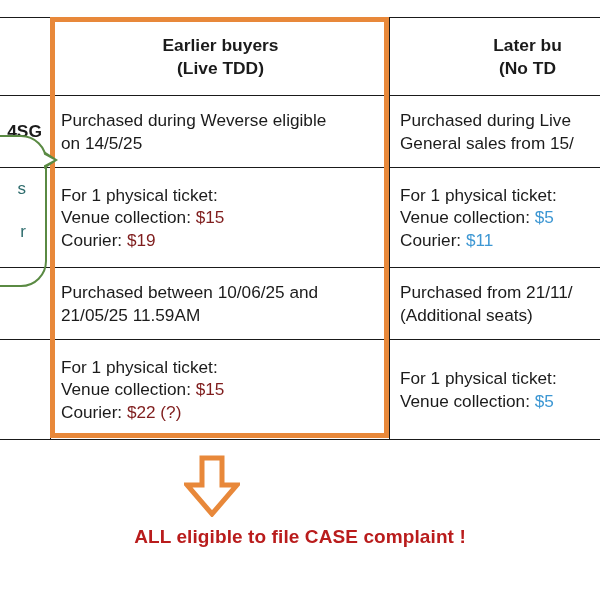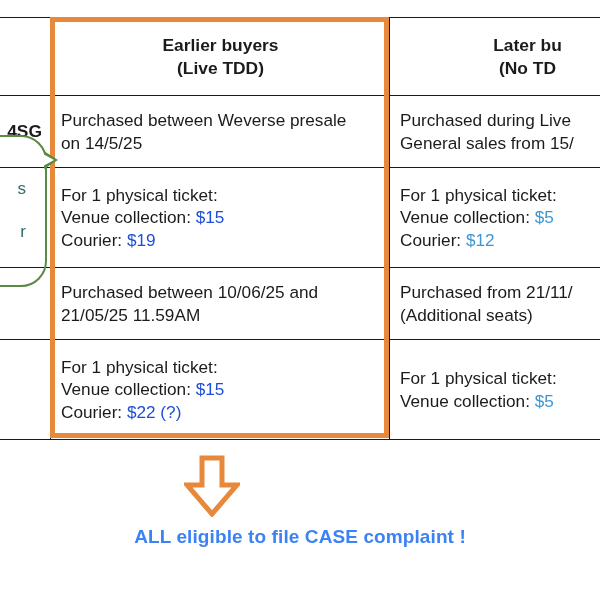--- a/index.html
+++ b/index.html
@@ -85,21 +85,21 @@
     left: 146px;                
     top: 0px;
     width: 339px;
     height: 421px;
     border: 5px solid #e8883a;
     box-sizing: border-box;
     pointer-events: none;
   }
 
   
-  .money-red  { color: #1d4ed8; }
+  .money-red  { color: #7f1d1d; }
   .money-blue { color: #3d97d3; }
 
   .left-code {
     font-weight: bold;
     font-size: 17.4px;
     text-align: right;
     padding-right: 8px;
     color: #1b1b1b;
     white-space: nowrap;
   }
@@ -160,21 +160,21 @@
 
   
   .footer-note {
     position: absolute;
     left: 0;
     top: 526px;
     width: 600px;
     text-align: center;
     font-weight: bold;
     font-size: 19px;
-    color: #3b82f6;
+    color: #b91c1c;
     letter-spacing: 0.1px;
   }
 </style>
 </head>
 <body>
 
 <div class="stage">
 
   <div class="table-wrap">
 
@@ -206,21 +206,21 @@
             </div>
           </td>
         </tr>
 
         <tr class="r-when">
           <td>
             <div class="cell-pad left-code">4SG</div>
           </td>
           <td>
             <div class="cell-pad">
-              <div>Purchased between Weverse presale</div>
+              <div>Purchased during Weverse eligible</div>
               <div>on 14/5/25</div>
             </div>
           </td>
           <td>
             <div class="cell-pad">
               <div>Purchased during Live</div>
               <div>General sales from 15/</div>
             </div>
           </td>
         </tr>
@@ -240,21 +240,21 @@
               </div>
             </div>
           </td>
           <td>
             <div class="cell-pad">
               <div>For 1 physical ticket:</div>
               <div>
                 <span>Venue collection: </span><span class="money-blue">$5</span>
               </div>
               <div>
-                <span>Courier: </span><span class="money-blue">$12</span>
+                <span>Courier: </span><span class="money-blue">$11</span>
               </div>
             </div>
           </td>
         </tr>
 
         <tr class="r-when2">
           <td>
             <div class="cell-pad left-code"></div>
           </td>
           <td>

